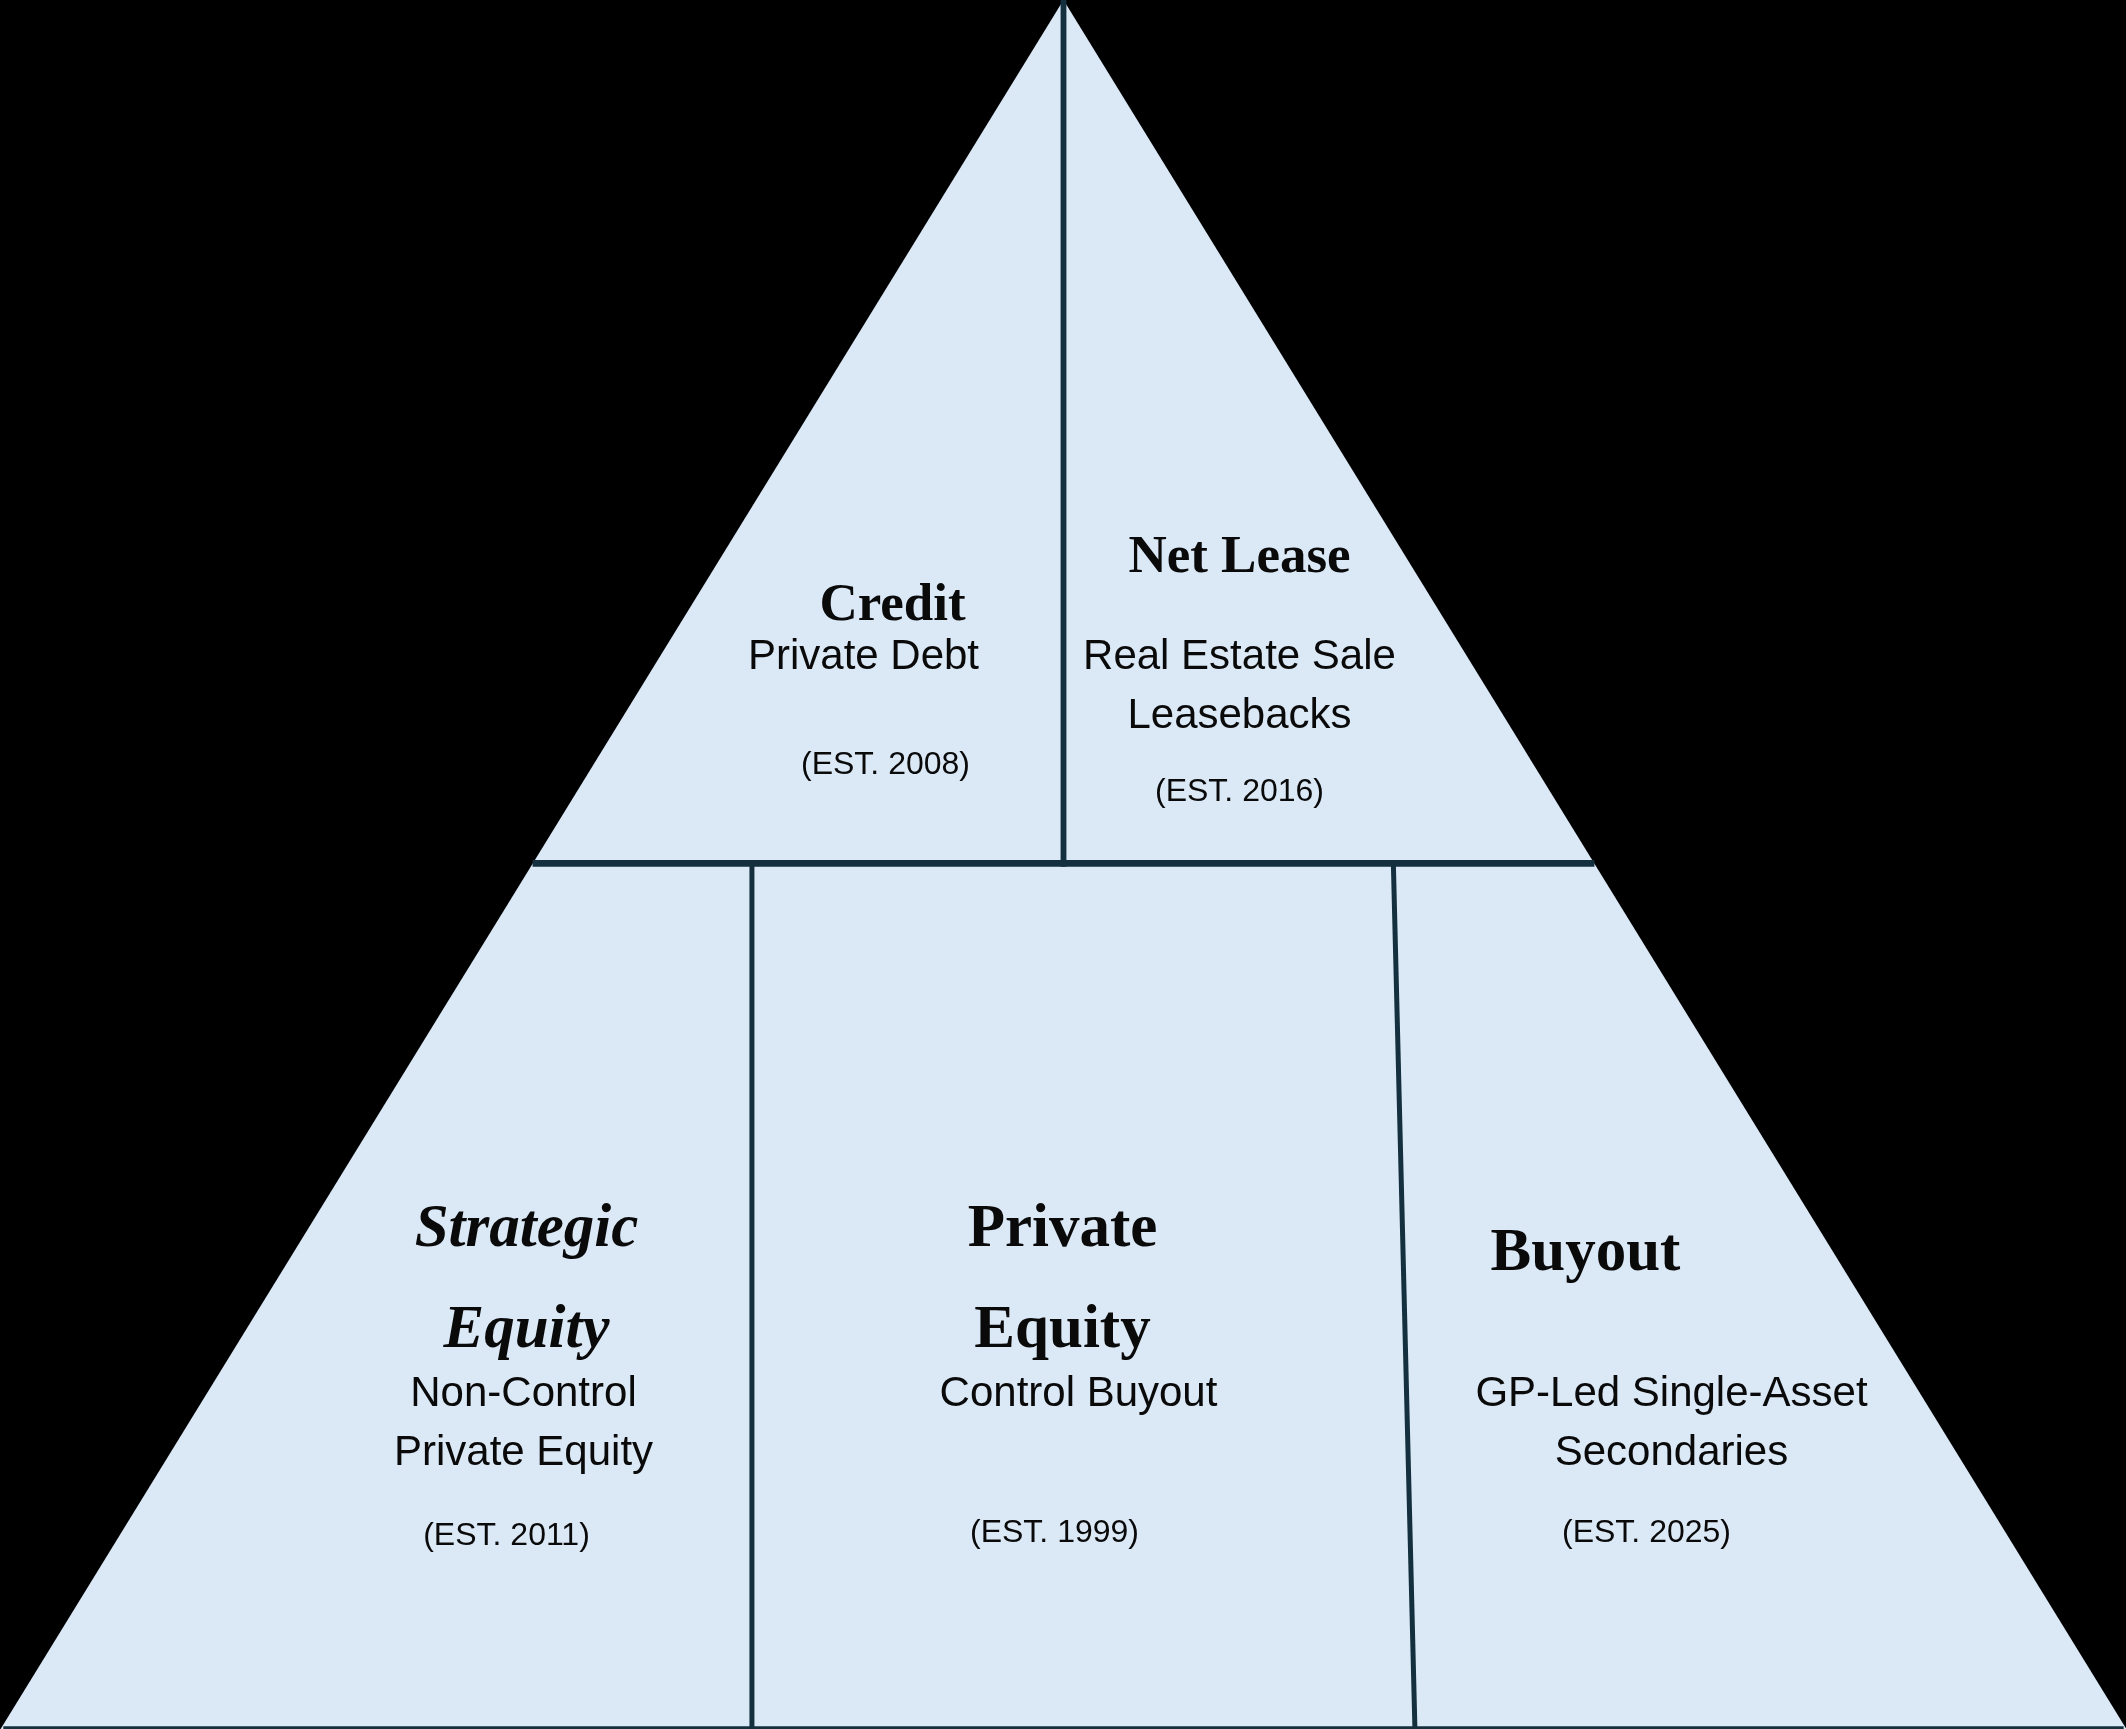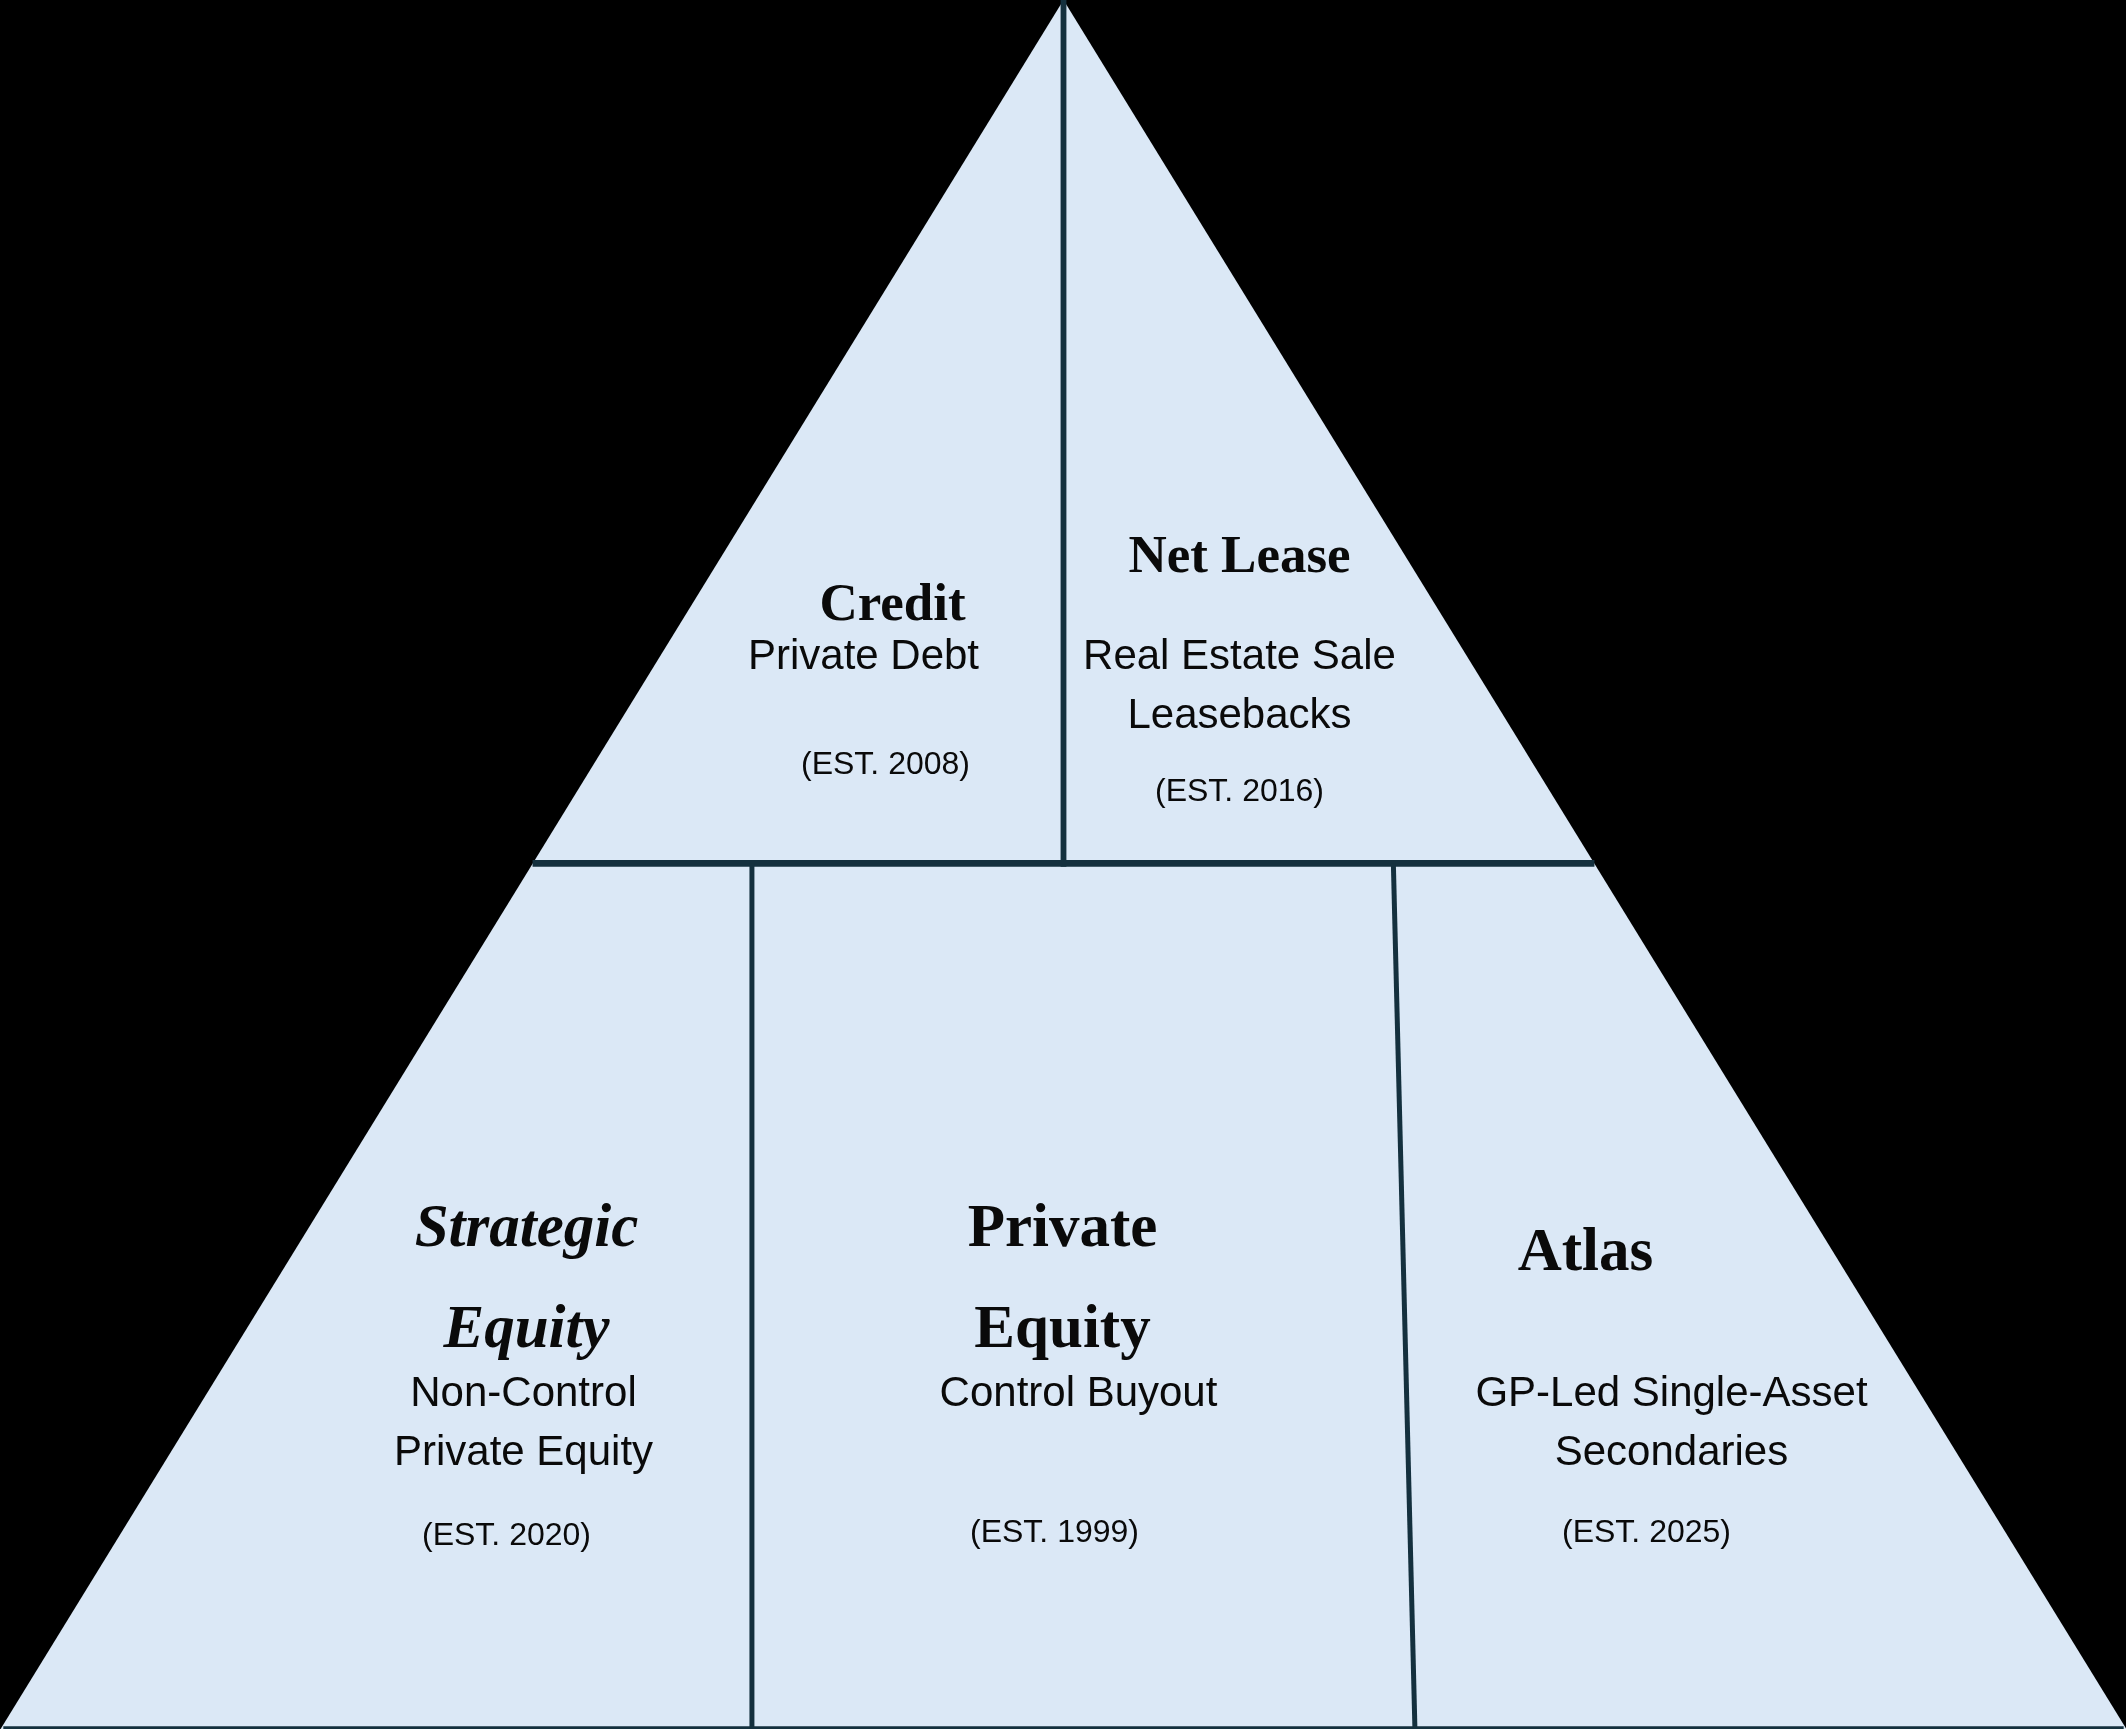--- a/index.html
+++ b/index.html
@@ -95,26 +95,26 @@
 
   <div class="txt sans-sub t-sub netlease-sub">Real Estate Sale
 Leasebacks</div>
   <div class="txt serif-title t-title netlease-title">Net Lease</div>
   <div class="txt sans-sub t-est netlease-est">(EST. 2016)</div>
 
   <div class="txt serif-title b-title strategic-title">Strategic
 Equity</div>
   <div class="txt sans-sub b-sub strategic-sub">Non-Control
 Private Equity</div>
-  <div class="txt sans-sub b-est strategic-est">(EST. 2020)</div>
+  <div class="txt sans-sub b-est strategic-est">(EST. 2011)</div>
 
   <div class="txt serif-title b-title pe-title">Private
 Equity</div>
   <div class="txt sans-sub b-sub pe-sub">Control Buyout</div>
   <div class="txt sans-sub b-est pe-est">(EST. 1999)</div>
 
-  <div class="txt serif-title b-title atlas-title">Atlas</div>
+  <div class="txt serif-title b-title atlas-title">Buyout</div>
   <div class="txt sans-sub b-sub atlas-sub">GP-Led Single-Asset
 Secondaries</div>
   <div class="txt sans-sub b-est atlas-est">(EST. 2025)</div>
 
 </div>
 
 
 </body></html>

